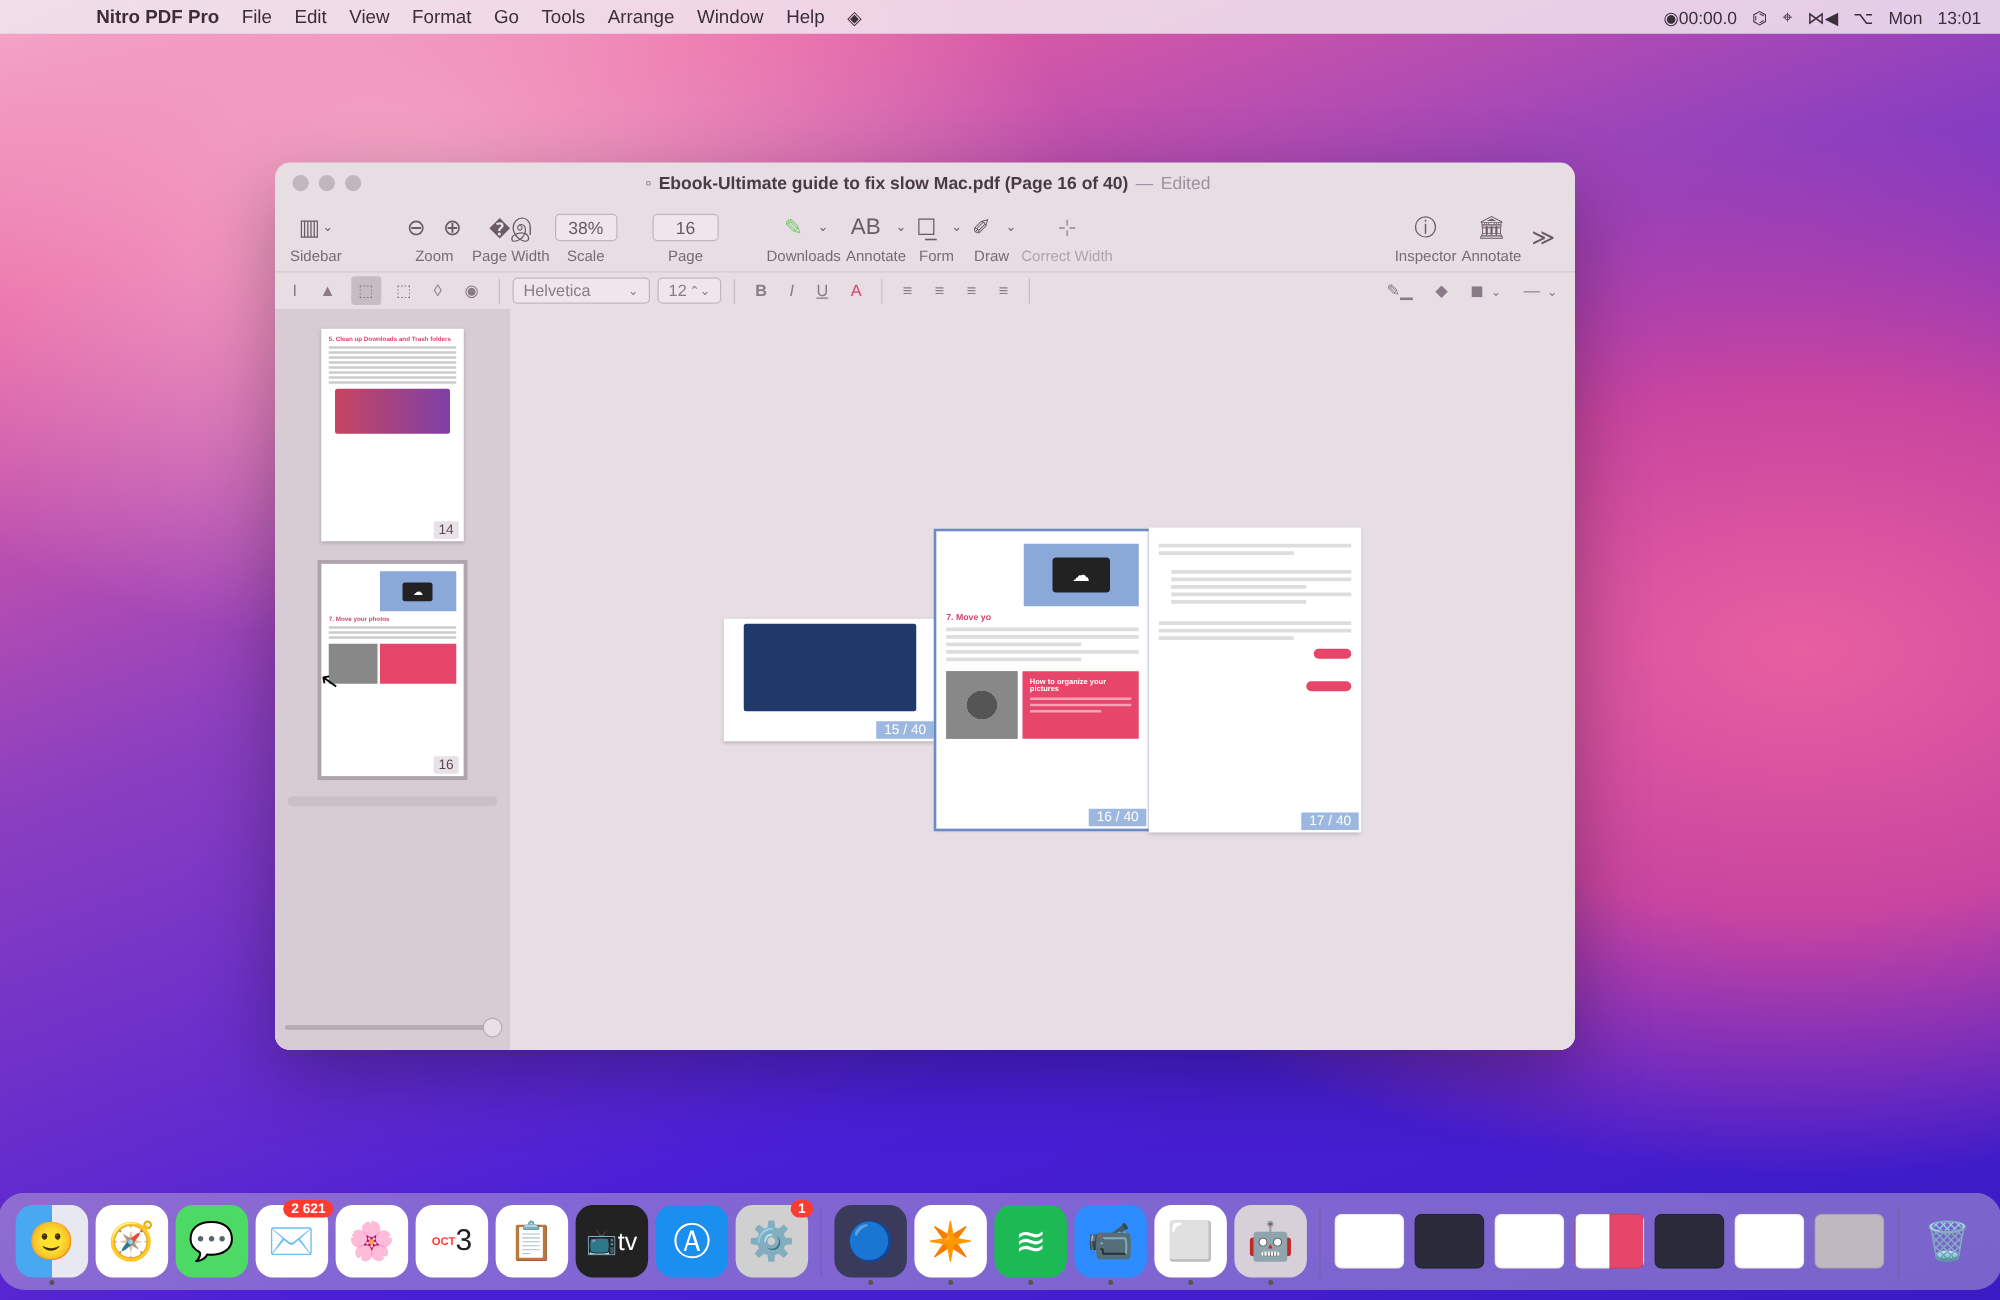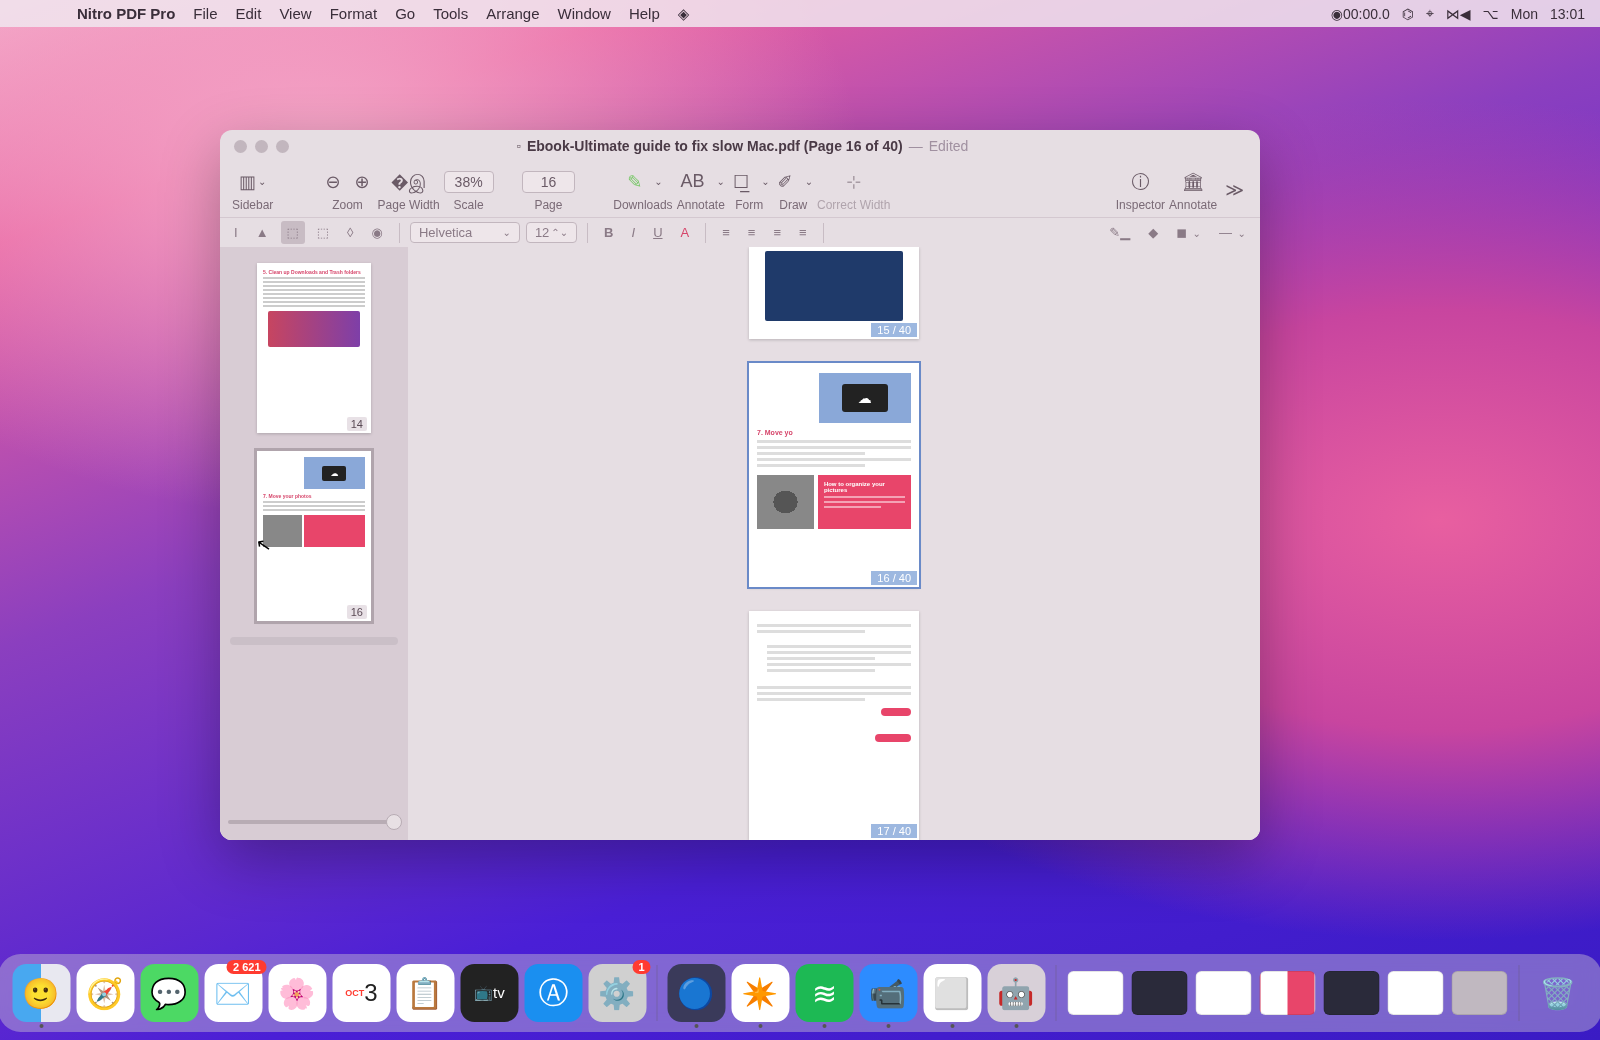--- a/index.html
+++ b/index.html
@@ -64,21 +64,21 @@
 .thumb-body { padding: 6px; font-size: 4px; color: #555; }
 .thumb-img { width: 90%; height: 40px; margin: 4px auto; background: #1f3a6a; border-radius: 2px; }
 .thumb-img.red { background: linear-gradient(90deg,#c74560,#7e3fa8); height: 36px; }
 .thumb-head { color: #d6456a; font-size: 5px; font-weight: bold; margin-bottom: 2px; }
 .thumb .tline { height: 2px; background: #ccc; margin: 2px 0; }
 .thumb-pink { background: #e8456a; height: 28px; width: 60%; margin-left: auto; margin-top: 4px; }
 .zoom-slider { height: 20px; margin-top: auto; display: flex; align-items: center; }
 .zoom-slider .track { flex: 1; height: 4px; background: #b8acb4; border-radius: 2px; position: relative; }
 .zoom-slider .knob { position: absolute; right: -2px; top: -6px; width: 16px; height: 16px; background: #e8e0e4; border: 1px solid #b8acb4; border-radius: 50%; }
 .main-view { flex: 1; background: #e6dee3; display: flex; justify-content: center; overflow: hidden; position: relative; }
-.page-stack { display: flex; flex-direction: column; align-items: center; padding-top: 0; gap: 24px; justify-content: flex-end; }
+.page-stack { display: flex; flex-direction: row; align-items: center; padding-top: 0; gap: 0; justify-content: flex-end; }
 .page { width: 170px; background: #fff; box-shadow: 0 1px 3px rgba(0,0,0,0.2); position: relative; }
 .page.sel { outline: 2px solid #6a8ac8; }
 .page .badge { position: absolute; bottom: 2px; right: 2px; background: #9db8e0; color: #fff; font-size: 11px; padding: 1px 6px; }
 .page-body { padding: 10px 8px; font-size: 5px; color: #666; }
 .pg-img-dark { width: 90%; height: 60px; background: #1f3a6a; margin: 0 auto 4px; border-radius: 2px; }
 .pg-head { color: #d6456a; font-size: 7px; font-weight: bold; margin: 6px 0 4px; }
 .pg-callout { background: #e8456a; color: #fff; padding: 6px; font-size: 5px; width: 60%; margin-left: auto; }
 .pg-laptop { width: 60%; height: 50px; background: #8aa8d8; margin-left: auto; margin-bottom: 6px; display:flex;align-items:center;justify-content:center; }
 .pg-laptop::after { content:'☁'; color:#fff; font-size:14px; background:#222; padding:6px 16px; border-radius:3px; }
 .pline { height: 3px; background: #ddd; margin: 3px 0; }
@@ -366,21 +366,21 @@
   <div class="dock-icon running" style="background:linear-gradient(90deg,#48a8f0 50%,#e8e8f0 50%)">🙂</div>
   <div class="dock-icon" style="background:#fff">🧭</div>
   <div class="dock-icon" style="background:#4cd964">💬</div>
   <div class="dock-icon" style="background:#fff">✉️<span class="badge-red">2 621</span></div>
   <div class="dock-icon" style="background:#fff">🌸</div>
   <div class="dock-icon" style="background:#fff;">
       <div style="font-size:9px;color:#ff3b30;font-weight:700">OCT</div>
       <div style="font-size:24px;color:#222;font-weight:400">3</div>
     </div>
   <div class="dock-icon" style="background:#fff">📋</div>
-  <div class="dock-icon" style="background:#222;font-size:15px">📺tv</div>
+  <div class="dock-icon" style="background:#222;font-size:20px">📺tv</div>
   <div class="dock-icon" style="background:#1a8ff0">Ⓐ</div>
   <div class="dock-icon" style="background:#d0d0d0">⚙️<span class="badge-red">1</span></div>
   <div class="dock-sep"></div>
   <div class="dock-icon running" style="background:#3a3a5a">🔵</div>
   <div class="dock-icon running" style="background:#fff">✴️</div>
   <div class="dock-icon running" style="background:#1db954">≋</div>
   <div class="dock-icon running" style="background:#2d8cff">📹</div>
   <div class="dock-icon running" style="background:#fff;color:#ff5030">⬜</div>
   <div class="dock-icon running" style="background:#d8d0d8">🤖</div>
   <div class="dock-sep"></div>

